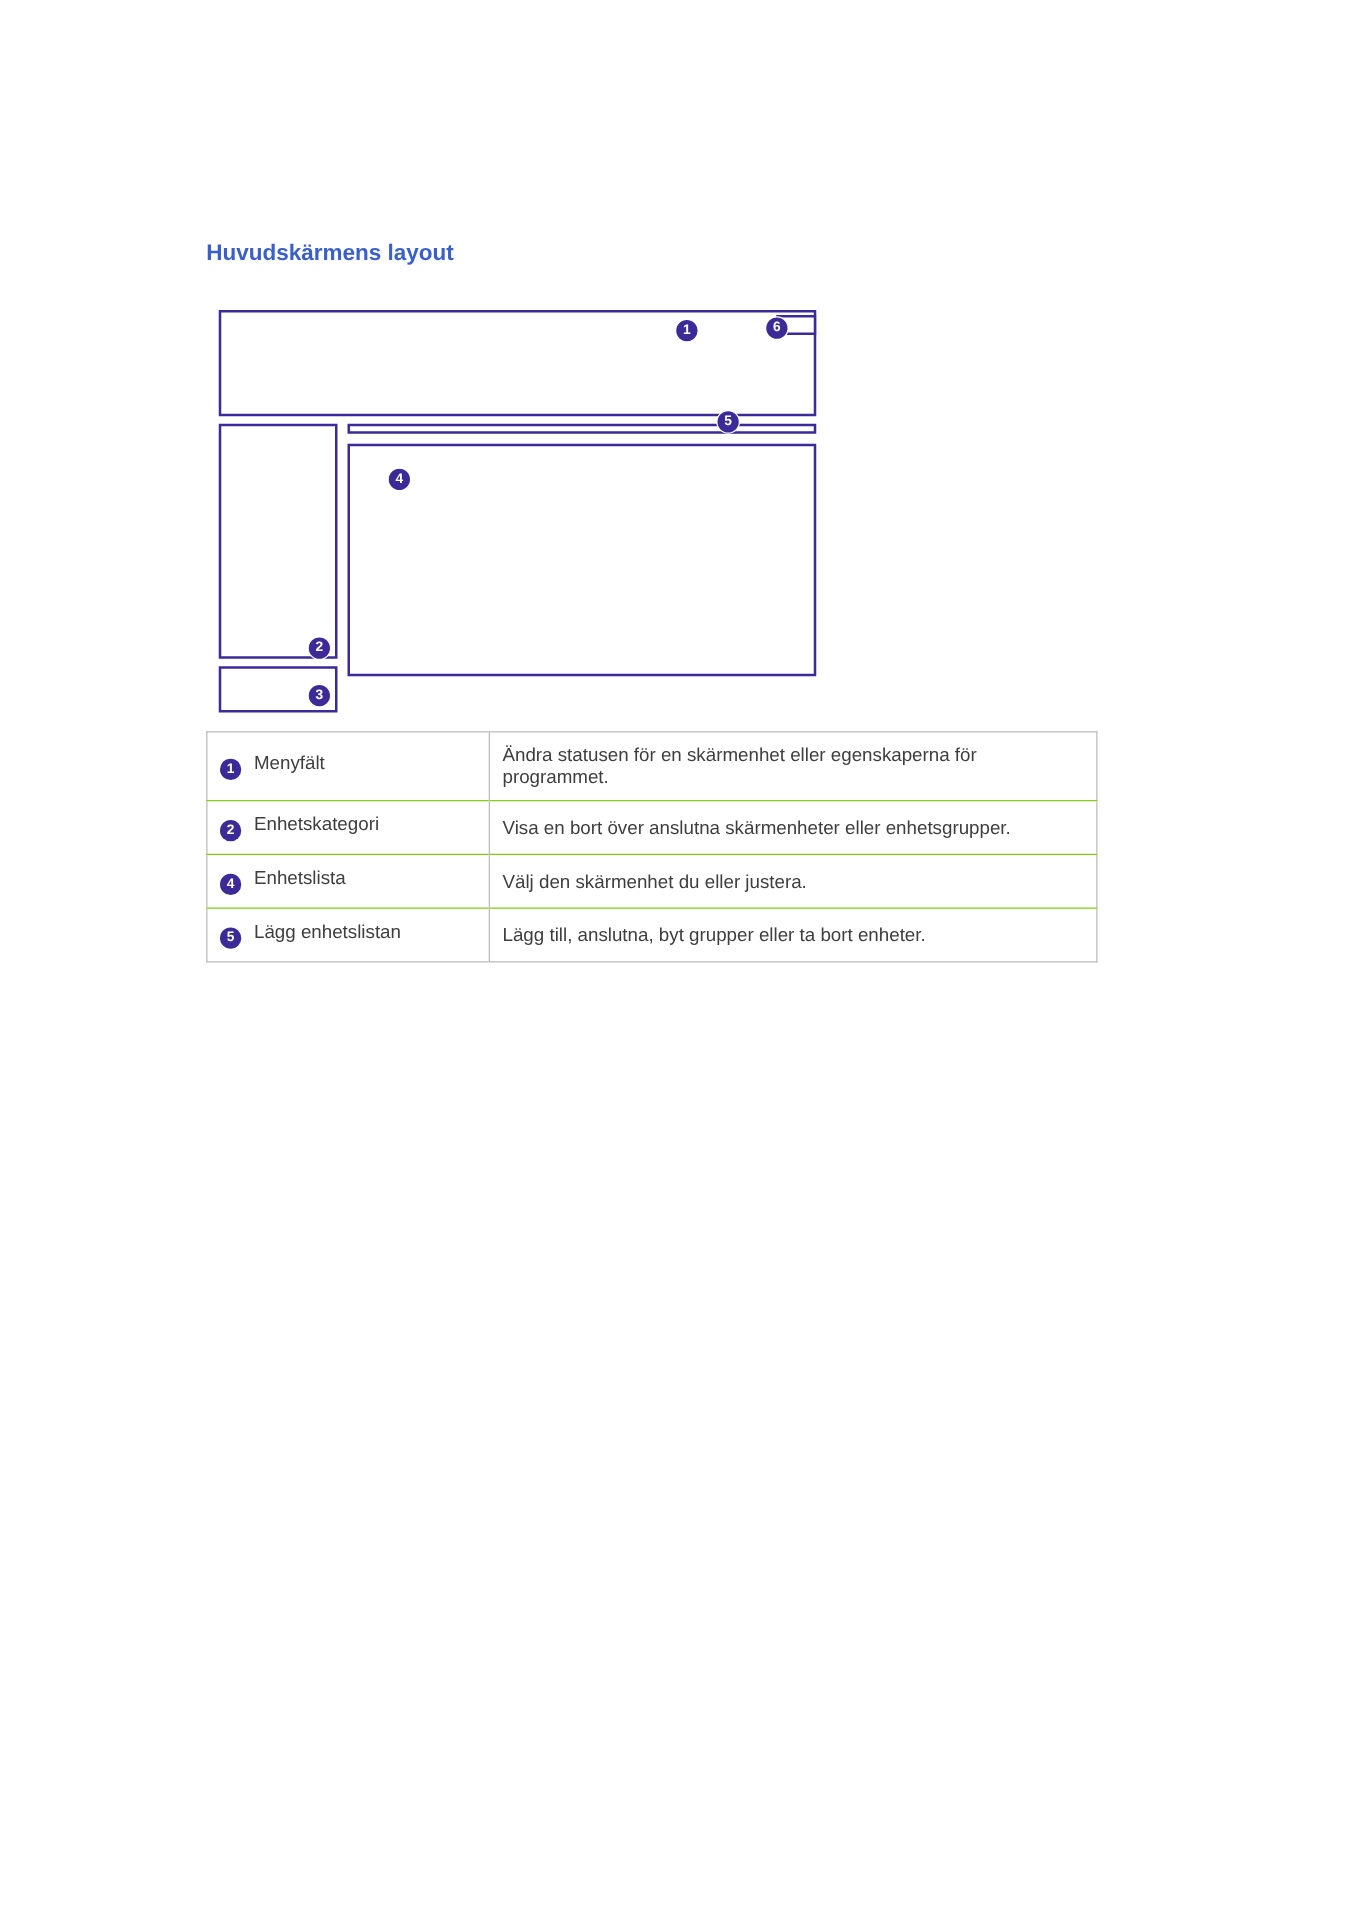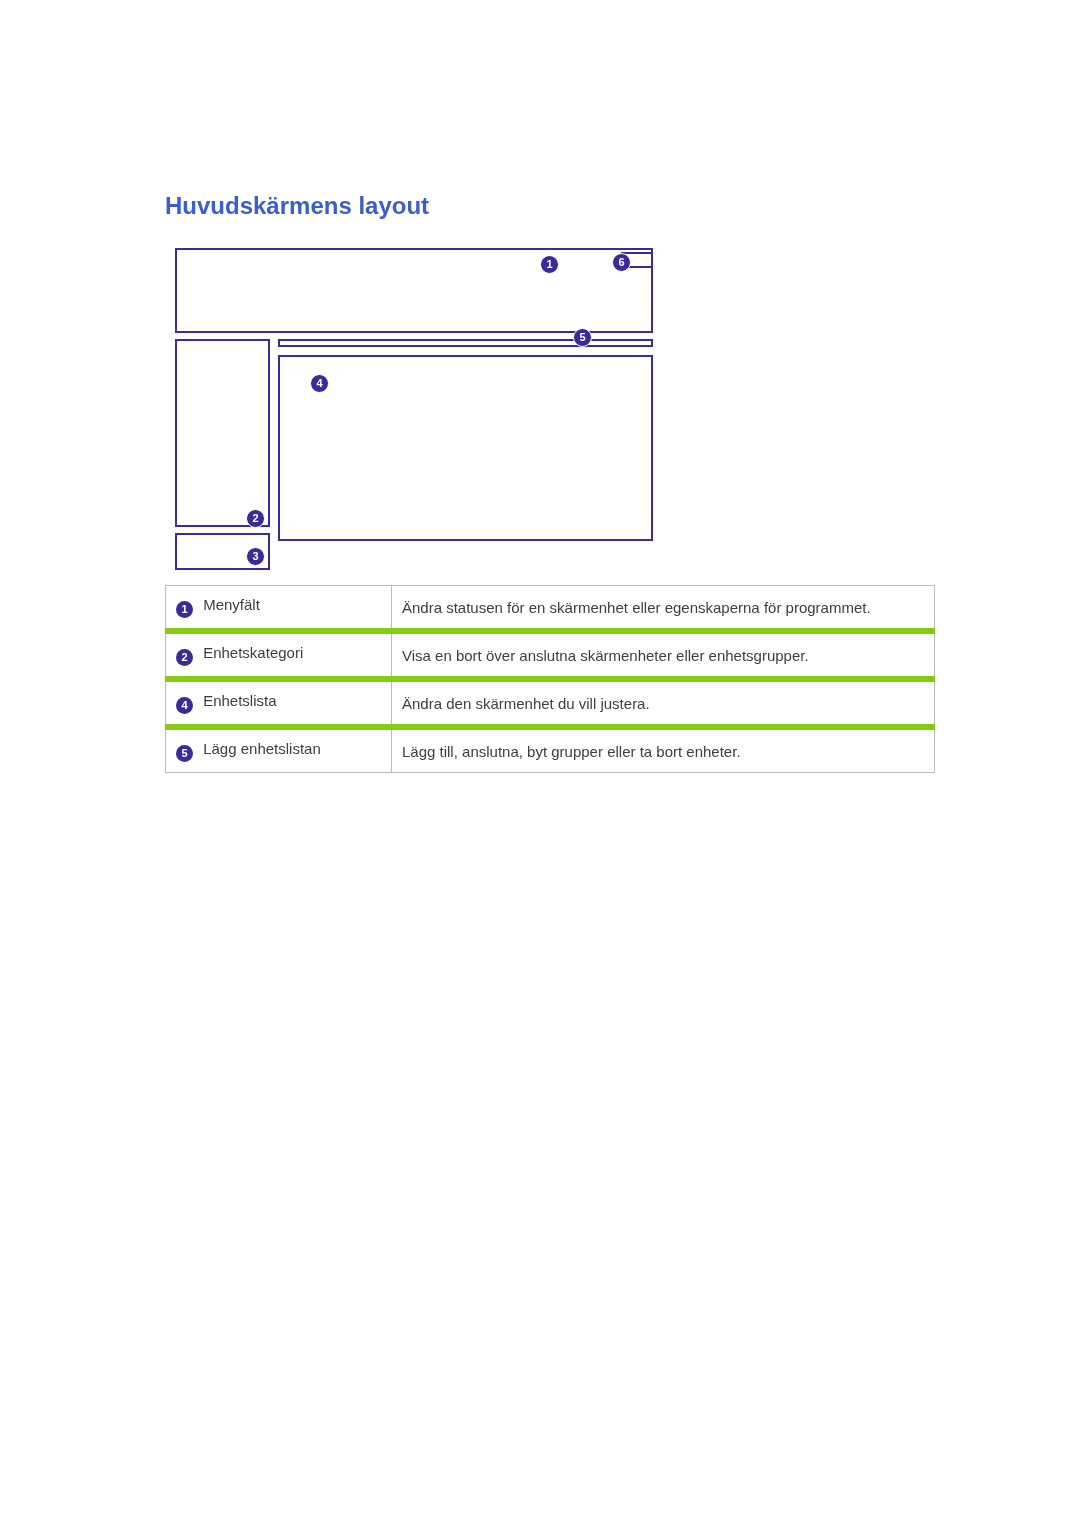--- a/index.html
+++ b/index.html
@@ -14,21 +14,21 @@
     height: 1527px;
     position: relative;
     box-sizing: border-box;
     padding: 0 165px;
   }
   .title {
     position: absolute;
     top: 192px;
     left: 165px;
     color: #3a5fc8;
-    font-size: 24px;
+    font-size: 18px;
     font-weight: 700;
   }
 
   
   .diagram {
     position: absolute;
     top: 248px;
     left: 175px;
     width: 478px;
     height: 322px;
@@ -69,28 +69,28 @@
   .diagram .c5 { left: 398px; top: 80px; }
   .diagram .c4 { left: 135px; top: 126px; }
   .diagram .c2 { left: 71px;  top: 261px; }
   .diagram .c3 { left: 71px;  top: 299px; }
 
   
   .legend {
     position: absolute;
     top: 585px;
     left: 165px;
-    width: 770px;
+    width: 713px;
     border: 1px solid #bbb;
     border-collapse: collapse;
     font-size: 15px;
   }
   .legend tr { }
   .legend td {
-    border-top: 6px solid #84cc16;
+    border-top: 1px solid #84cc16;
     padding: 10px 10px;
     vertical-align: middle;
     color: #3e3e3e;
   }
   .legend tr:first-child td { border-top: none; }
   .legend td.key {
     width: 205px;
     border-right: 1px solid #bbb;
     white-space: nowrap;
   }
@@ -146,21 +146,21 @@
           <span class="marker">2</span>
           <span>Enhetskategori</span>
         </td>
         <td>Visa en bort över anslutna skärmenheter eller enhetsgrupper.</td>
       </tr>
       <tr>
         <td class="key">
           <span class="marker">4</span>
           <span>Enhetslista</span>
         </td>
-        <td>Ändra den skärmenhet du vill justera.</td>
+        <td>Välj den skärmenhet du eller justera.</td>
       </tr>
       <tr>
         <td class="key">
           <span class="marker">5</span>
           <span>Lägg enhetslistan</span>
         </td>
         <td>Lägg till, anslutna, byt grupper eller ta bort enheter.</td>
       </tr>
     </tbody>
   </table>

